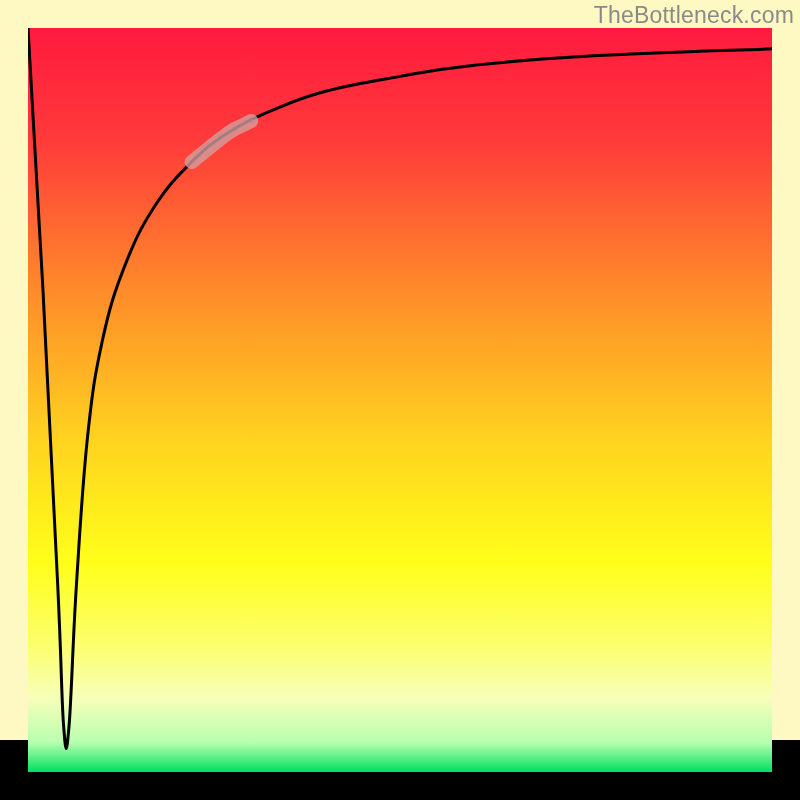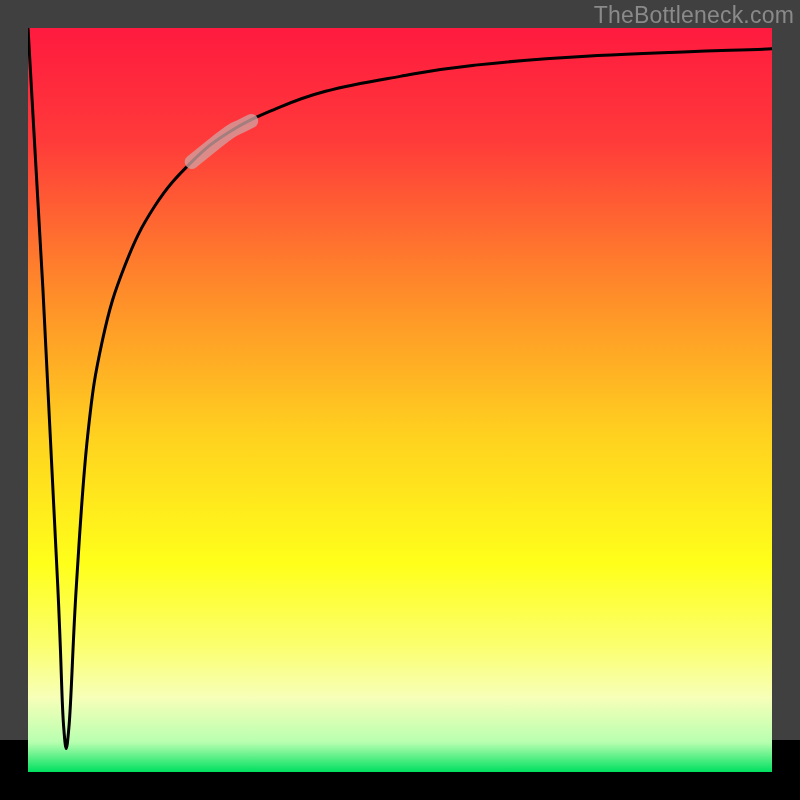--- a/index.html
+++ b/index.html
@@ -9,21 +9,21 @@
     height: 800px;
     background: #000;
     overflow: hidden;
   }
   .frame {
     position: absolute;
     left: 0;
     top: 0;
     width: 800px;
     height: 740px;
-    background: #404040;
+    background: #fef9c3;
     text-decoration: underline;
   }
   .plot-area {
     position: absolute;
     left: 28px;
     top: 28px;
     width: 744px;
     height: 744px;
     overflow: hidden;
   }

